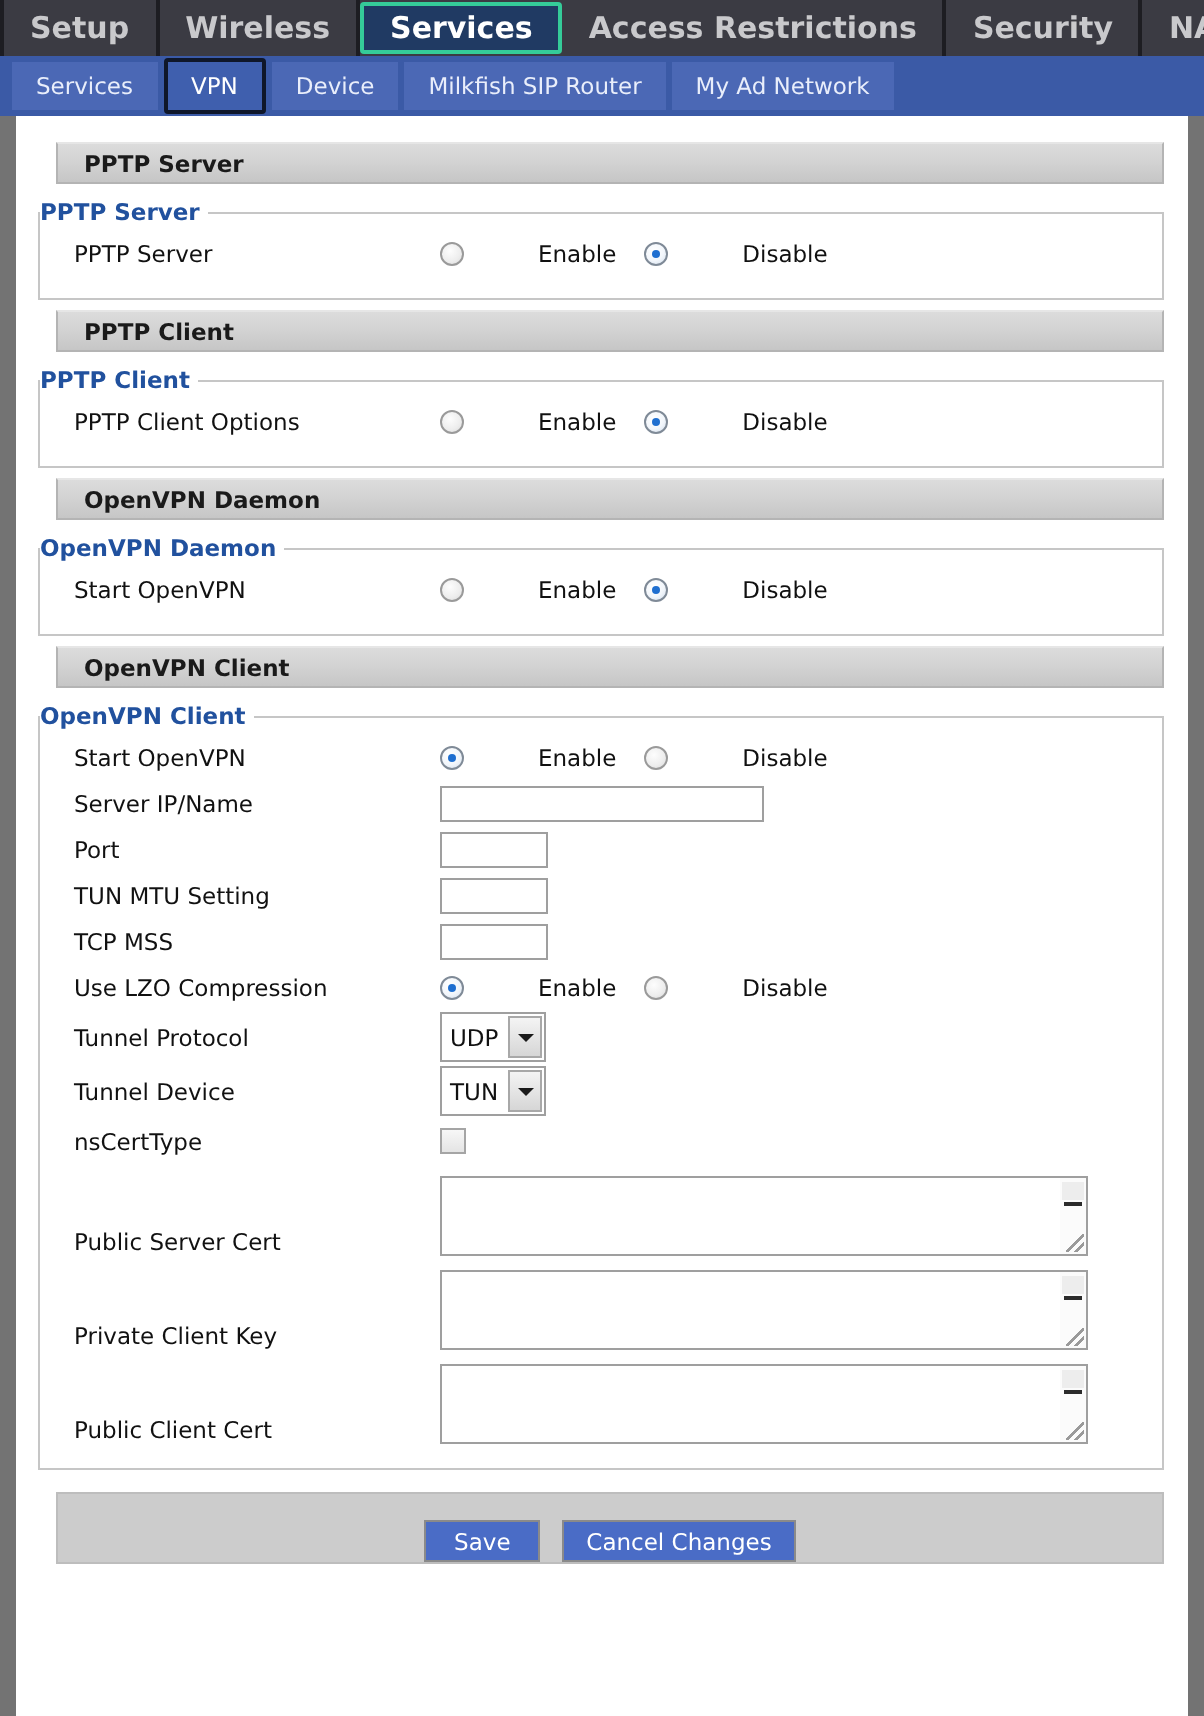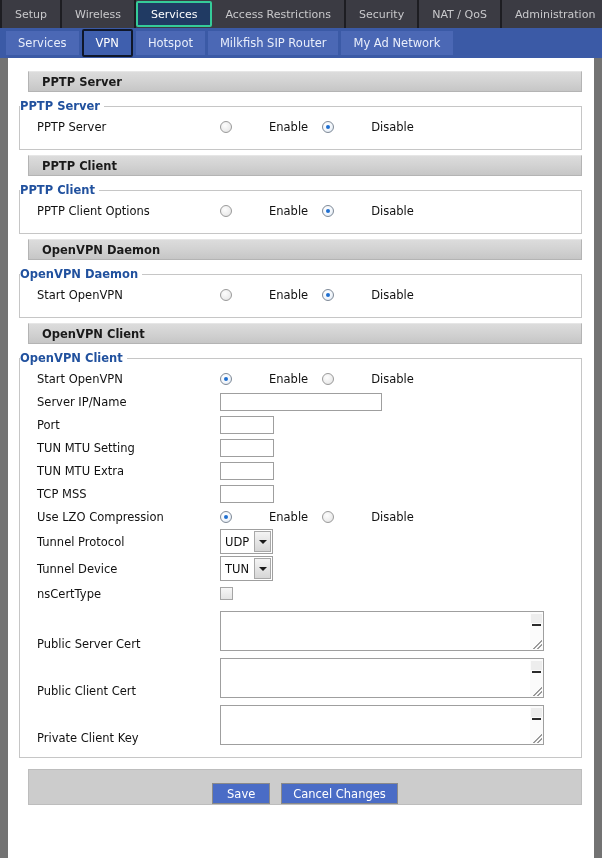--- a/index.html
+++ b/index.html
@@ -17,22 +17,22 @@
     background: #3b3b43;
     display: flex;
     align-items: stretch;
     overflow: hidden;
   }
   .topbar-tab {
     display: flex;
     align-items: center;
     padding: 0 13px;
     color: #c9c9cc;
-    font-size: 11px;
-    font-weight: normal;
+    font-size: 15px;
+    font-weight: bold;
     background: #3b3b43;
     border-right: 2px solid #1d1d22;
     white-space: nowrap;
     cursor: pointer;
   }
   .topbar-tab:first-child { border-left: 2px solid #1d1d22; }
   .topbar-tab.active {
     background: #203a63;
     color: #ffffff;
     border: 2px solid #35cb99;
@@ -284,21 +284,21 @@
   <div class="topbar-tab active">Services</div>
   <div class="topbar-tab">Access Restrictions</div>
   <div class="topbar-tab">Security</div>
   <div class="topbar-tab">NAT / QoS</div>
   <div class="topbar-tab">Administration</div>
 </div>
 
 <div class="subbar">
   <div class="subbar-tab">Services</div>
   <div class="subbar-tab active">VPN</div>
-  <div class="subbar-tab">Hotspot</div>
+  <div class="subbar-tab">Device</div>
   <div class="subbar-tab">Milkfish SIP Router</div>
   <div class="subbar-tab">My Ad Network</div>
 </div>
 
 <div class="page">
 <div class="content">
 
   <div class="section-header">PPTP Server</div>
   <fieldset class="group">
     <legend>PPTP Server</legend>
@@ -388,26 +388,20 @@
       </div>
     </div>
 
     <div class="row">
       <div class="row-label">TUN MTU Setting</div>
       <div class="row-ctl">
         <input class="txt w-short" type="text" value="" style="">
       </div>
     </div>
 
-    <div class="row">
-      <div class="row-label">TUN MTU Extra</div>
-      <div class="row-ctl">
-        <input class="txt w-short" type="text" value="" style="">
-      </div>
-    </div>
 
     <div class="row">
       <div class="row-label">TCP MSS</div>
       <div class="row-ctl">
         <input class="txt w-short" type="text" value="" style="">
       </div>
     </div>
 
     <div class="row">
       <div class="row-label">Use LZO Compression</div>
@@ -458,31 +452,31 @@
       <div class="row-label">Public Server Cert</div>
       <div class="row-ctl">
         <div class="ta-wrap">
           <span class="ta-scroll"></span>
           <span class="ta-grip"></span>
         </div>
       </div>
     </div>
 
     <div class="row ta-row">
-      <div class="row-label">Public Client Cert</div>
+      <div class="row-label">Private Client Key</div>
       <div class="row-ctl">
         <div class="ta-wrap">
           <span class="ta-scroll"></span>
           <span class="ta-grip"></span>
         </div>
       </div>
     </div>
 
     <div class="row ta-row">
-      <div class="row-label">Private Client Key</div>
+      <div class="row-label">Public Client Cert</div>
       <div class="row-ctl">
         <div class="ta-wrap">
           <span class="ta-scroll"></span>
           <span class="ta-grip"></span>
         </div>
       </div>
     </div>
 
     <div class="spacer-sm"></div>
   </fieldset>

